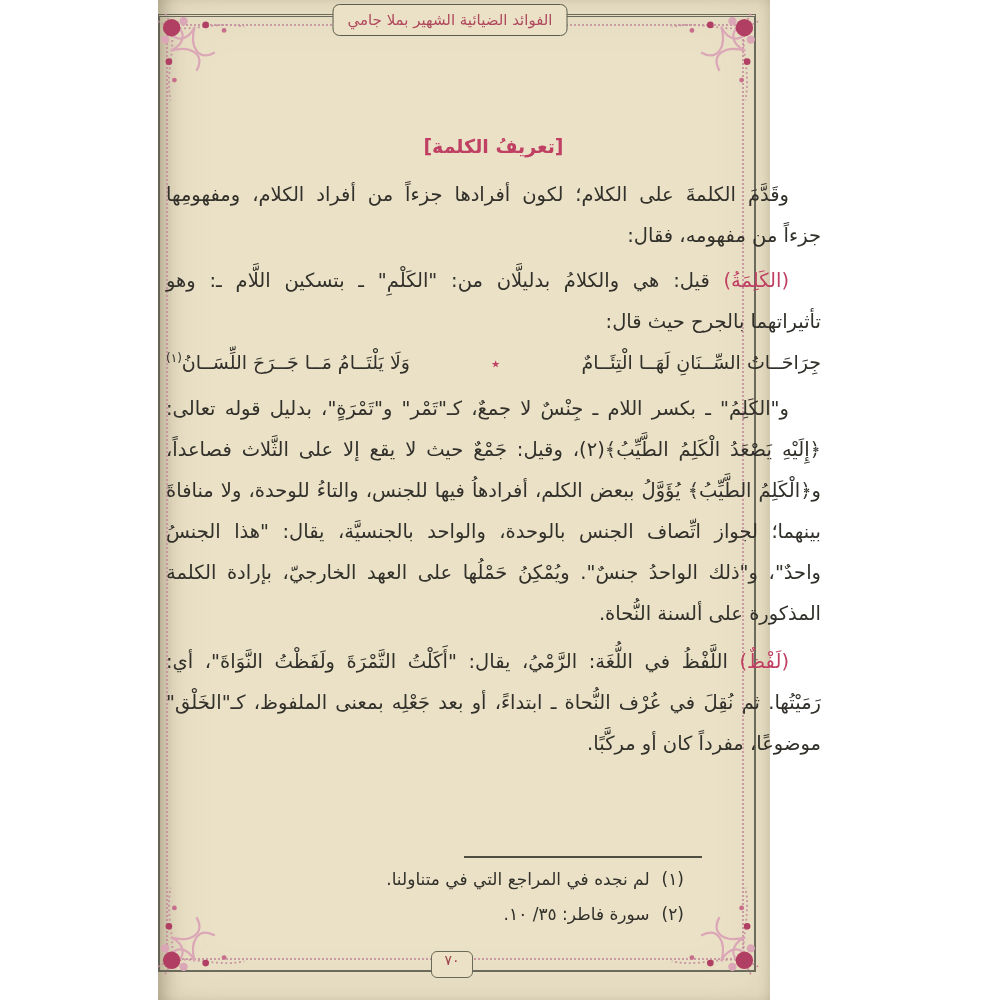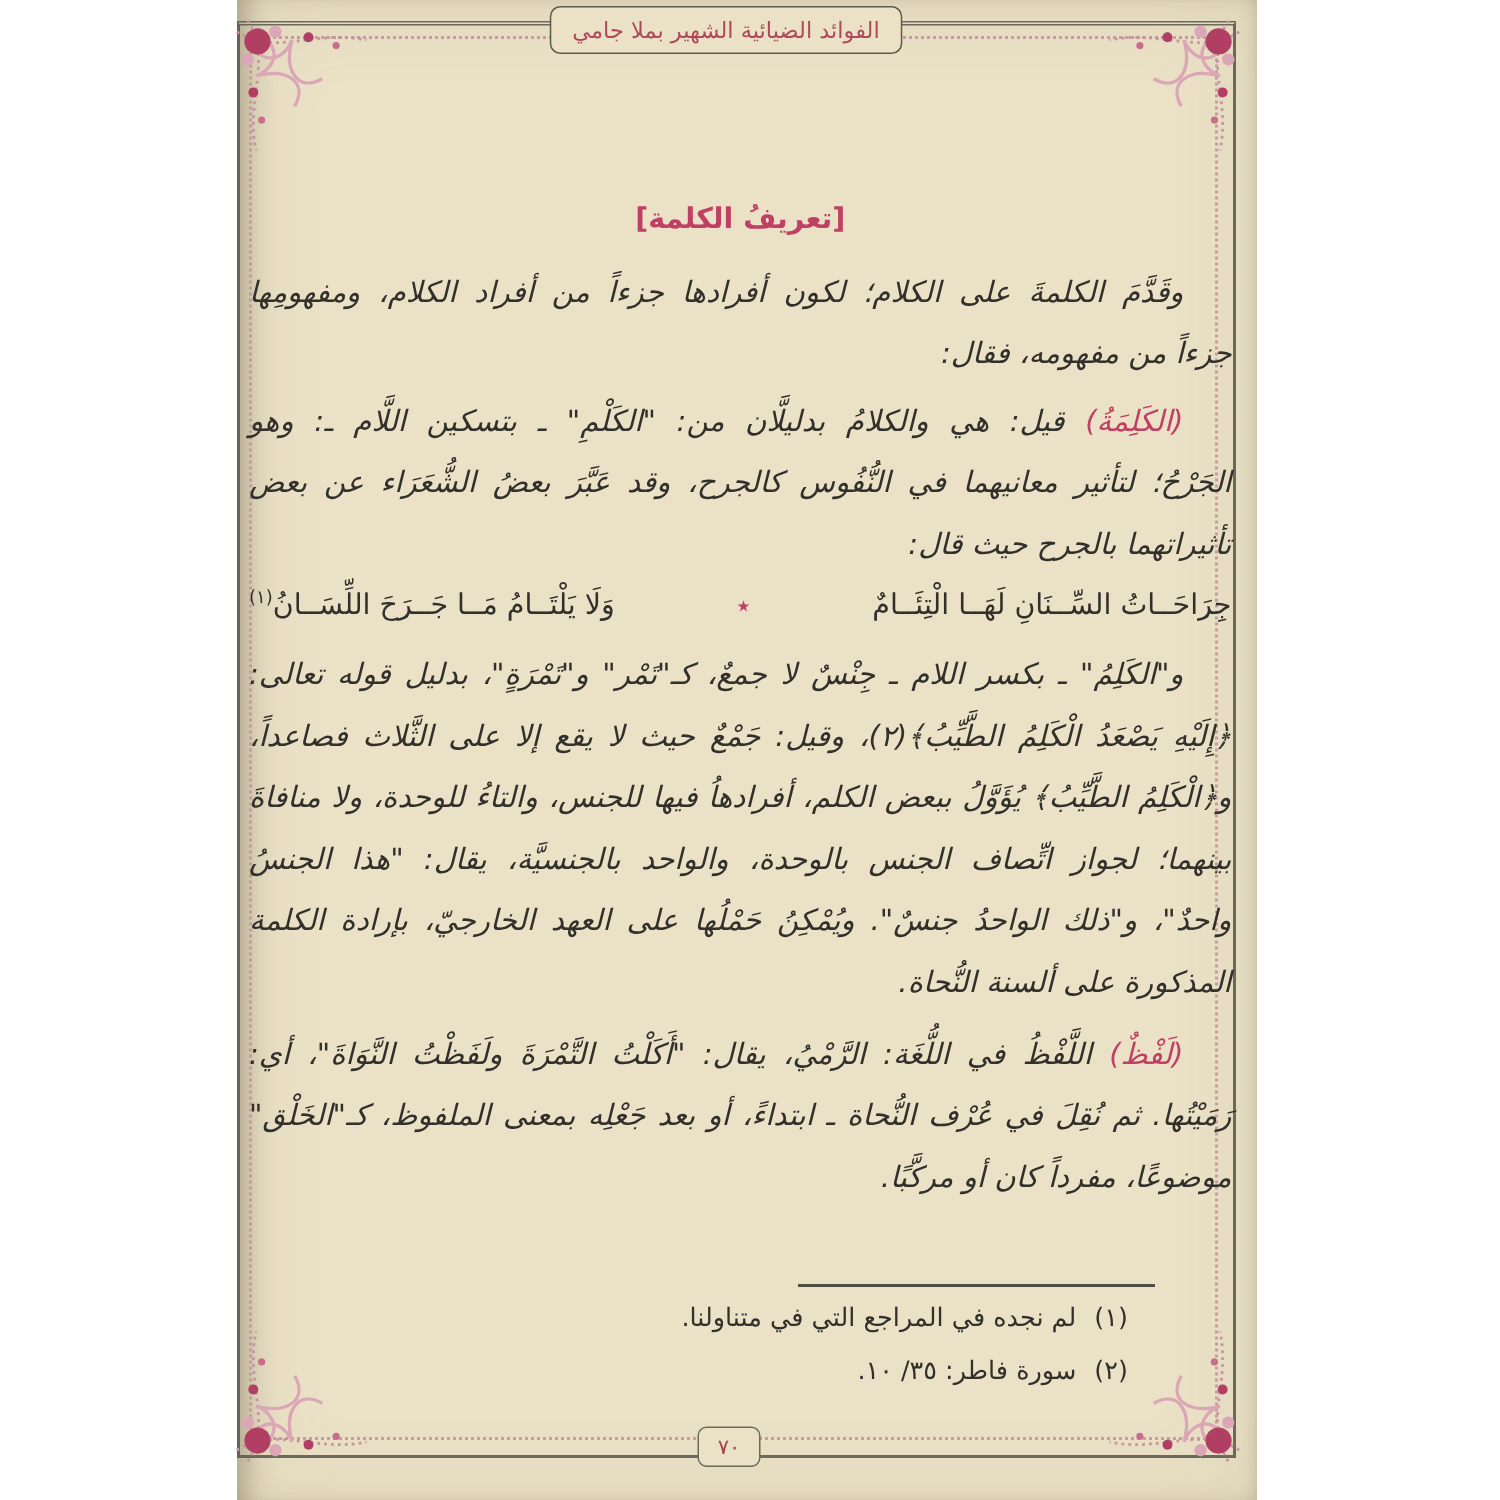--- a/index.html
+++ b/index.html
@@ -5,21 +5,21 @@
   :root{
     --page_bg:#eae1c7; --ink:#32302a; --accent:#c04063; --frame:#56564a;
     --dotted:#c793a1; --orn_dark:#b13f63; --orn_mid:#c86d8c; --orn_light:#dba7b6;
     --plate_text:#b0485c;
   }
   *{margin:0;padding:0;box-sizing:border-box;}
   html,body{width:1000px;height:1000px;overflow:hidden;}
   body{background:#ffffff;font-family:"DejaVu Sans",sans-serif;}
 
   .scan-page{
-    position:absolute;left:158px;top:0;width:680px;height:1000px;
+    position:absolute;left:158px;top:0;width:612px;height:1000px;
     background:var(--page_bg);
     box-shadow:inset 16px 0 20px -12px rgba(104,92,66,.50),
                inset -8px 0 12px -8px rgba(104,92,66,.28),
                inset 0 0 60px rgba(120,105,70,.12);
   }
   .frame-outer{
     position:absolute;left:0;top:14px;right:14px;bottom:28px;
     border-top:3px double var(--frame);
     border-right:2px solid var(--frame);
     border-bottom:2px solid var(--frame);
@@ -46,21 +46,21 @@
   }
 
   .content{
     position:absolute;top:118px;left:8px;width:655px;
     direction:rtl;color:var(--ink);font-size:19.5px;line-height:41px;
   }
   .sec-title{
     text-align:center;color:var(--accent);font-weight:bold;font-size:19px;
     padding-top:8px;margin-bottom:8px;line-height:40px;
   }
-  .para{margin-top:4px;font-style:italic;}
+  .para{margin-top:4px;}
   .para.mt8{margin-top:8px;}
   .para.mt7{margin-top:7px;}
   .line{white-space:nowrap;}
   .line.j{text-align:justify;text-align-last:justify;white-space:normal;}
   .line.end{text-align:right;text-align-last:right;}
   .line.ind{padding-right:32px;}
   .kw{color:var(--accent);}
   .verse{
     display:flex;justify-content:space-between;align-items:baseline;
     font-size:19px;margin-top:0;line-height:41px;
@@ -74,21 +74,21 @@
   }
   .fn-sep{width:238px;height:2px;background:#4e4e42;margin:6px 0 6px auto;margin-right:0;}
   .fn-row{display:flex;gap:12px;line-height:30px;padding-right:18px;}
   .fn-row + .fn-row{margin-top:5px;}
   .fn-num{flex:0 0 auto;}
 
   .pagenum-plate{
     position:absolute;bottom:22px;left:50%;transform:translateX(-50%) translateX(-12px);
     width:42px;height:27px;background:var(--page_bg);
     border:1.5px solid #6a6a58;border-radius:6px;z-index:5;
-    display:flex;align-items:center;justify-content:center;
+    display:flex;align-items:flex-start;justify-content:center;
     color:#a0454f;font-size:14px;
   }
 </style>
 </head>
 <body>
 
 <div class="scan-page">
 
   <div class="frame-outer"></div>
   <div class="frame-dotted"></div>
@@ -177,21 +177,20 @@
   <div class="content">
     <div class="sec-title">[تعريفُ الكلمة]</div>
 
     <div class="para mt8">
       <div class="line j ind">وقَدَّمَ الكلمةَ على الكلام؛ لكون أفرادها جزءاً من أفراد الكلام، ومفهومِها</div>
       <div class="line end">جزءاً من مفهومه، فقال:</div>
     </div>
 
     <div class="para">
       <div class="line j ind"><span class="kw">(الكَلِمَةُ)</span><span> قيل: هي والكلامُ بدليلَّان من: "الكَلْمِ" ـ بتسكين اللَّام ـ: وهو</span></div>
-      <div class="line j">الجَرْحُ؛ لتأثير معانيهما في النُّفُوس كالجرح، وقد عَبَّرَ بعضُ الشُّعَرَاء عن بعض</div>
       <div class="line end">تأثيراتهما بالجرح حيث قال:</div>
     </div>
 
     <div class="verse">
       <span>جِرَاحَــاتُ السِّــنَانِ لَهَــا الْتِئَــامٌ</span>
       <span class="star">٭</span>
       <span><span>وَلَا يَلْتَــامُ مَــا جَــرَحَ اللِّسَــانُ</span><sup class="fnm">(١)</sup></span>
     </div>
 
     <div class="para">

